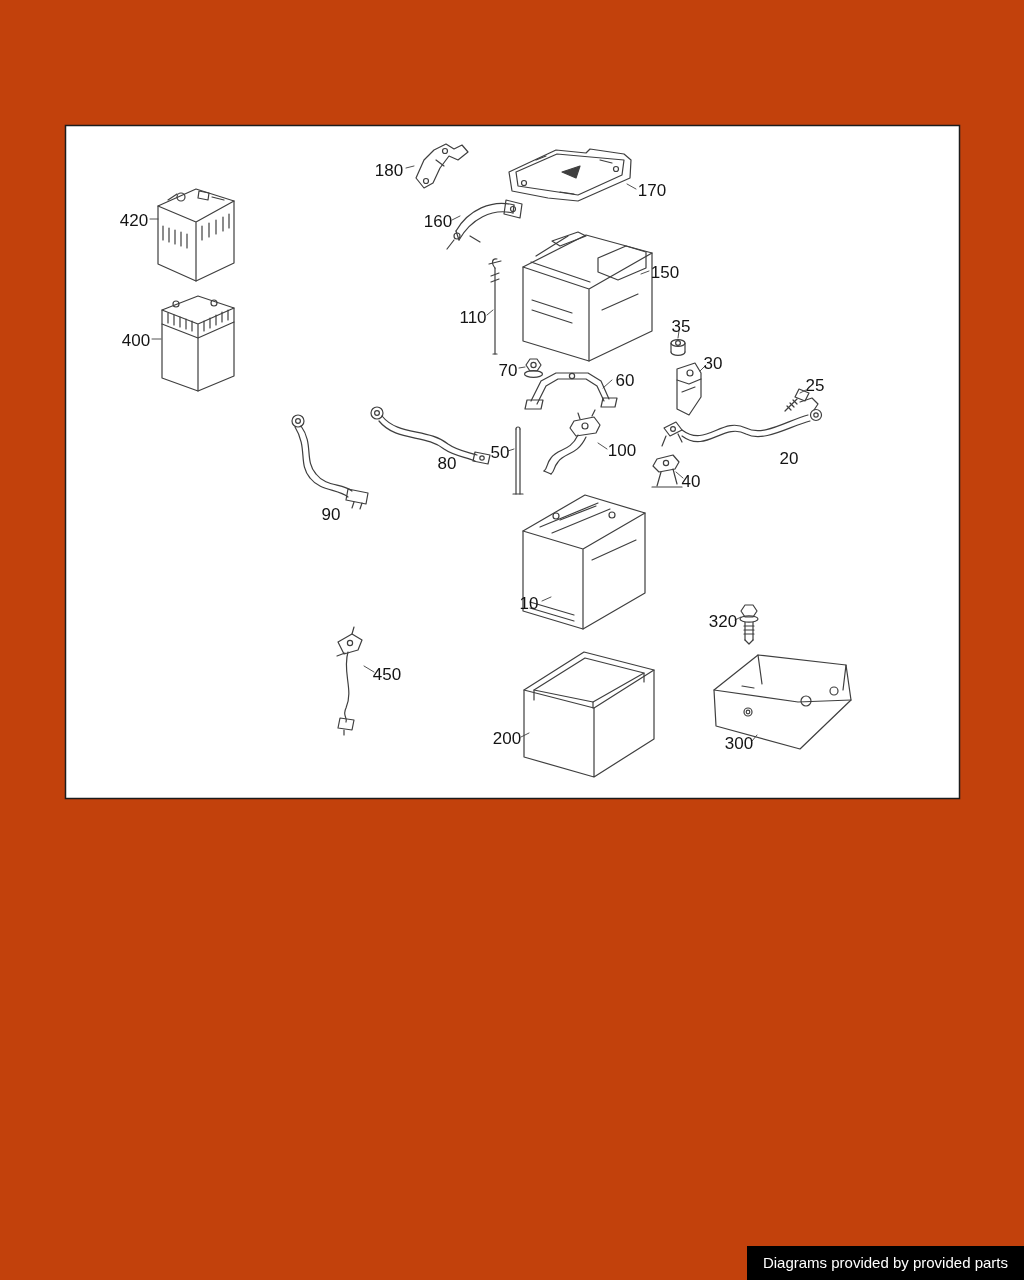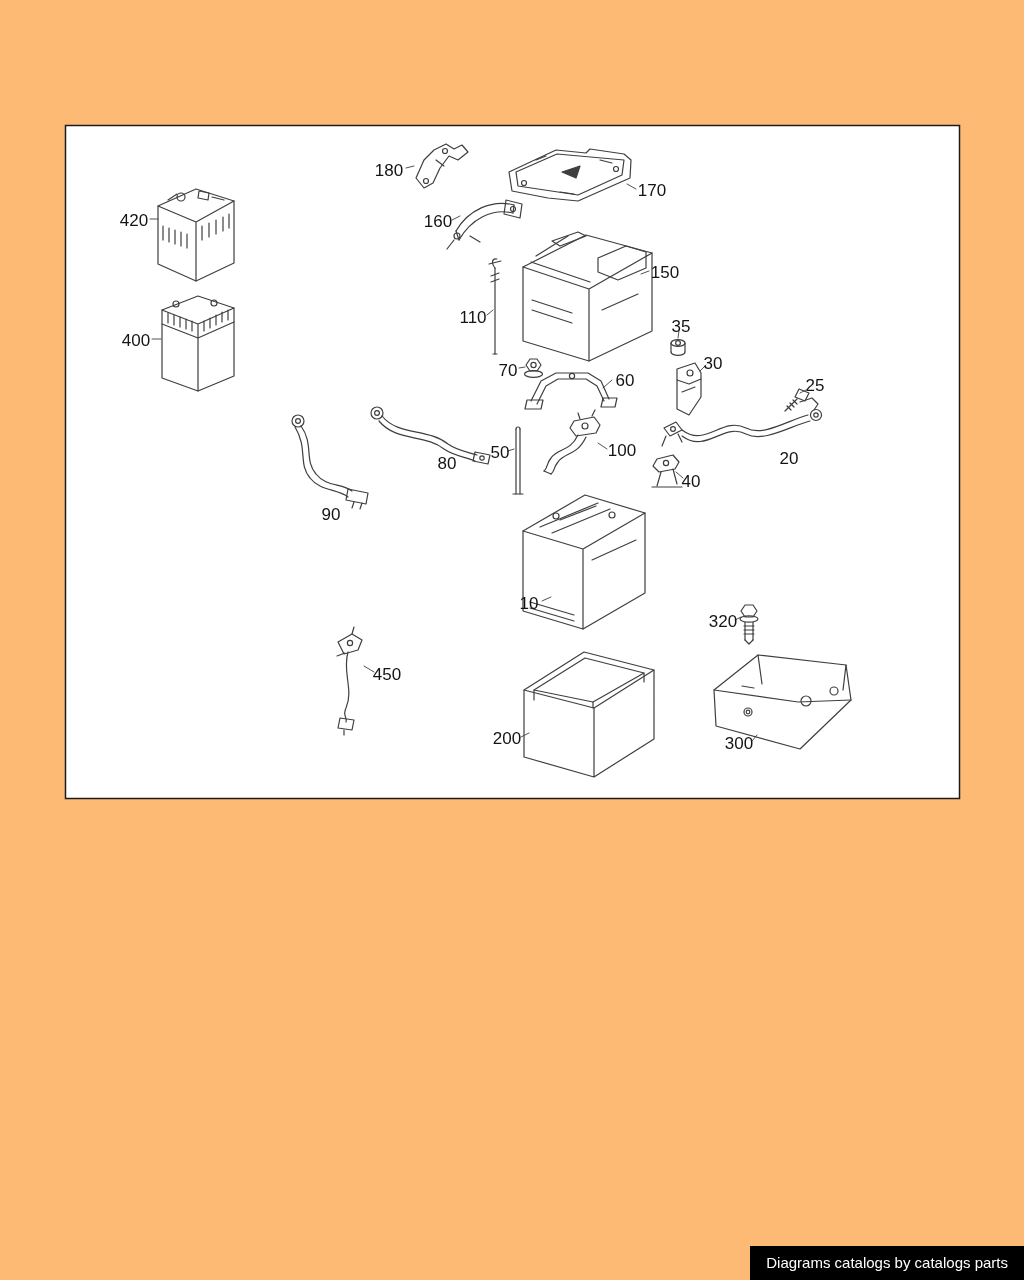--- a/index.html
+++ b/index.html
@@ -5,21 +5,21 @@
   html, body {
     margin: 0;
     padding: 0;
     background: #fafafa;
     font-family: "Liberation Sans", sans-serif;
   }
   .page {
     position: relative;
     width: 1024px;
     height: 1280px;
-    background: #fdba74;
+    background: #c2410c;
     overflow: hidden;
   }
   svg.diagram {
     position: absolute;
     left: 0;
     top: 0;
     width: 1024px;
     height: 1280px;
     display: block;
   }
@@ -291,15 +291,15 @@
       <text class="lbl" x="331" y="520">90</text>
       <text class="lbl" x="691" y="487">40</text>
       <text class="lbl" x="529" y="609">10</text>
       <text class="lbl" x="723" y="627">320</text>
       <text class="lbl" x="387" y="680">450</text>
       <text class="lbl" x="507" y="744">200</text>
       <text class="lbl" x="739" y="749">300</text>
     </g>
   </svg>
 
-  <div class="footer-credit">Diagrams catalogs by catalogs parts</div>
+  <div class="footer-credit">Diagrams provided by provided parts</div>
 
 </div>
 
 </body></html>

